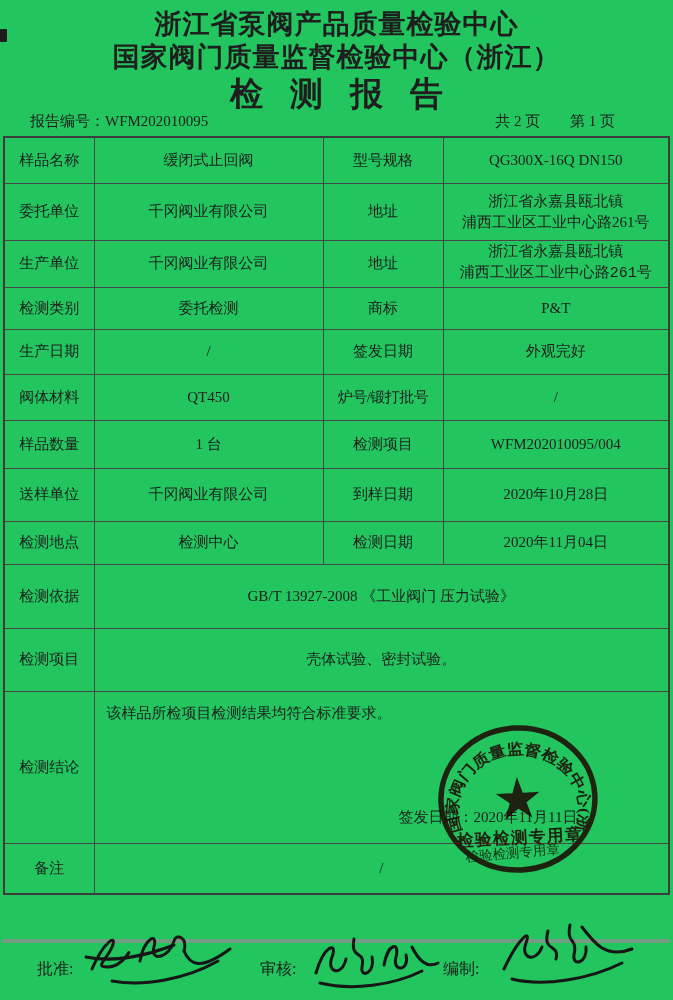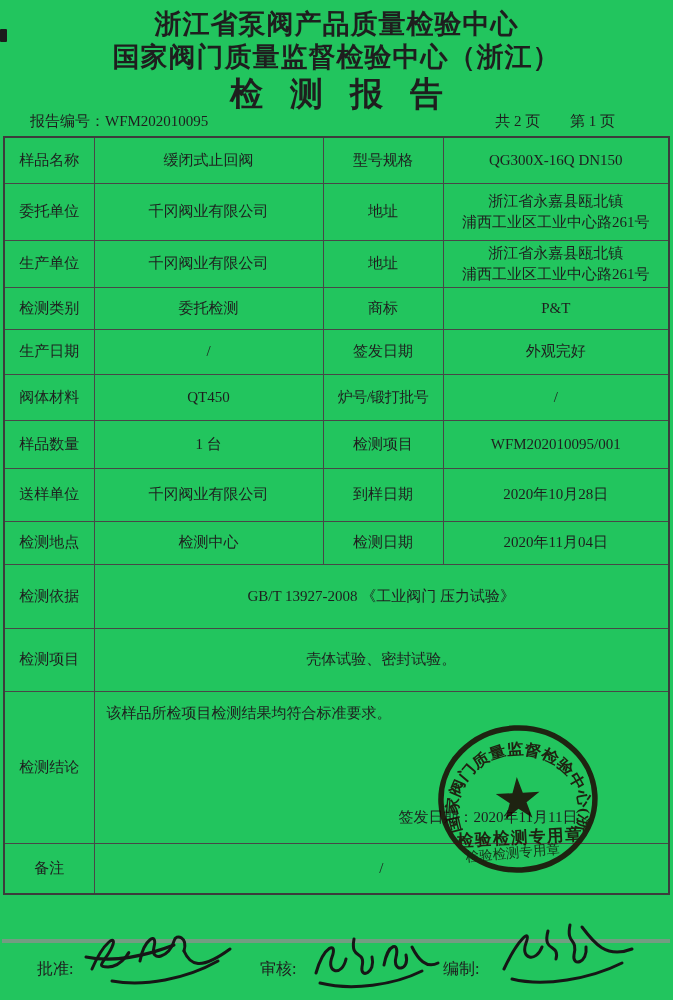--- a/index.html
+++ b/index.html
@@ -27,21 +27,21 @@
     border-collapse:collapse;table-layout:fixed;padding-left:21px;
   }
   table.rpt td{
     border:1px solid #474747;font-size:15px;text-align:center;vertical-align:middle;
     padding:2px 4px;overflow:hidden;
   }
   table.rpt{border:2px solid #3c3c3c;}
   td.lbl{font-size:15px;}
   td.small-lbl{font-size:14px;letter-spacing:-0.5px;}
   .two-line div{line-height:1.35;}
-  tr.h46{height:46px;} tr.h57{height:57px;} tr.h44{height:44px;} tr.h47{height:47px;}
+  tr.h46{height:46px;} tr.h57{height:57px;} tr.h44{height:44px;} tr.h47{height:47px;font-family:Liberation Mono, monospace;}
   tr.h42{height:42px;} tr.h45{height:45px;} tr.h46b{height:46px;} tr.h48{height:48px;}
   tr.h53{height:53px;} tr.h43{height:43px;} tr.h64{height:64px;} tr.h63{height:63px;}
   tr.h152{height:152px;} tr.h51{height:51px;}
   td.topleft{vertical-align:top;text-align:left;padding:12px 14px 2px 14px;}
   td.conclusion-cell{position:relative;vertical-align:top;text-align:left;padding:0;}
   .conclusion-text{position:absolute;left:12px;top:12px;font-size:15px;}
   .sign-date{position:absolute;left:304px;top:116px;font-size:15px;white-space:nowrap;}
 
   .table-shadow{position:absolute;left:2px;top:939px;width:668px;height:4px;
     background:#8f8f8f;opacity:.75;}
@@ -121,21 +121,21 @@
     <tr class="h46b">
       <td class="lbl">阀体材料</td>
       <td>QT450</td>
       <td class="small-lbl">炉号/锻打批号</td>
       <td>/</td>
     </tr>
     <tr class="h48">
       <td class="lbl">样品数量</td>
       <td>1 台</td>
       <td class="lbl">检测项目</td>
-      <td>WFM202010095/001</td>
+      <td>WFM202010095/004</td>
     </tr>
     <tr class="h53">
       <td class="lbl">送样单位</td>
       <td>千冈阀业有限公司</td>
       <td class="lbl">到样日期</td>
       <td>2020年10月28日</td>
     </tr>
     <tr class="h43">
       <td class="lbl">检测地点</td>
       <td>检测中心</td>

